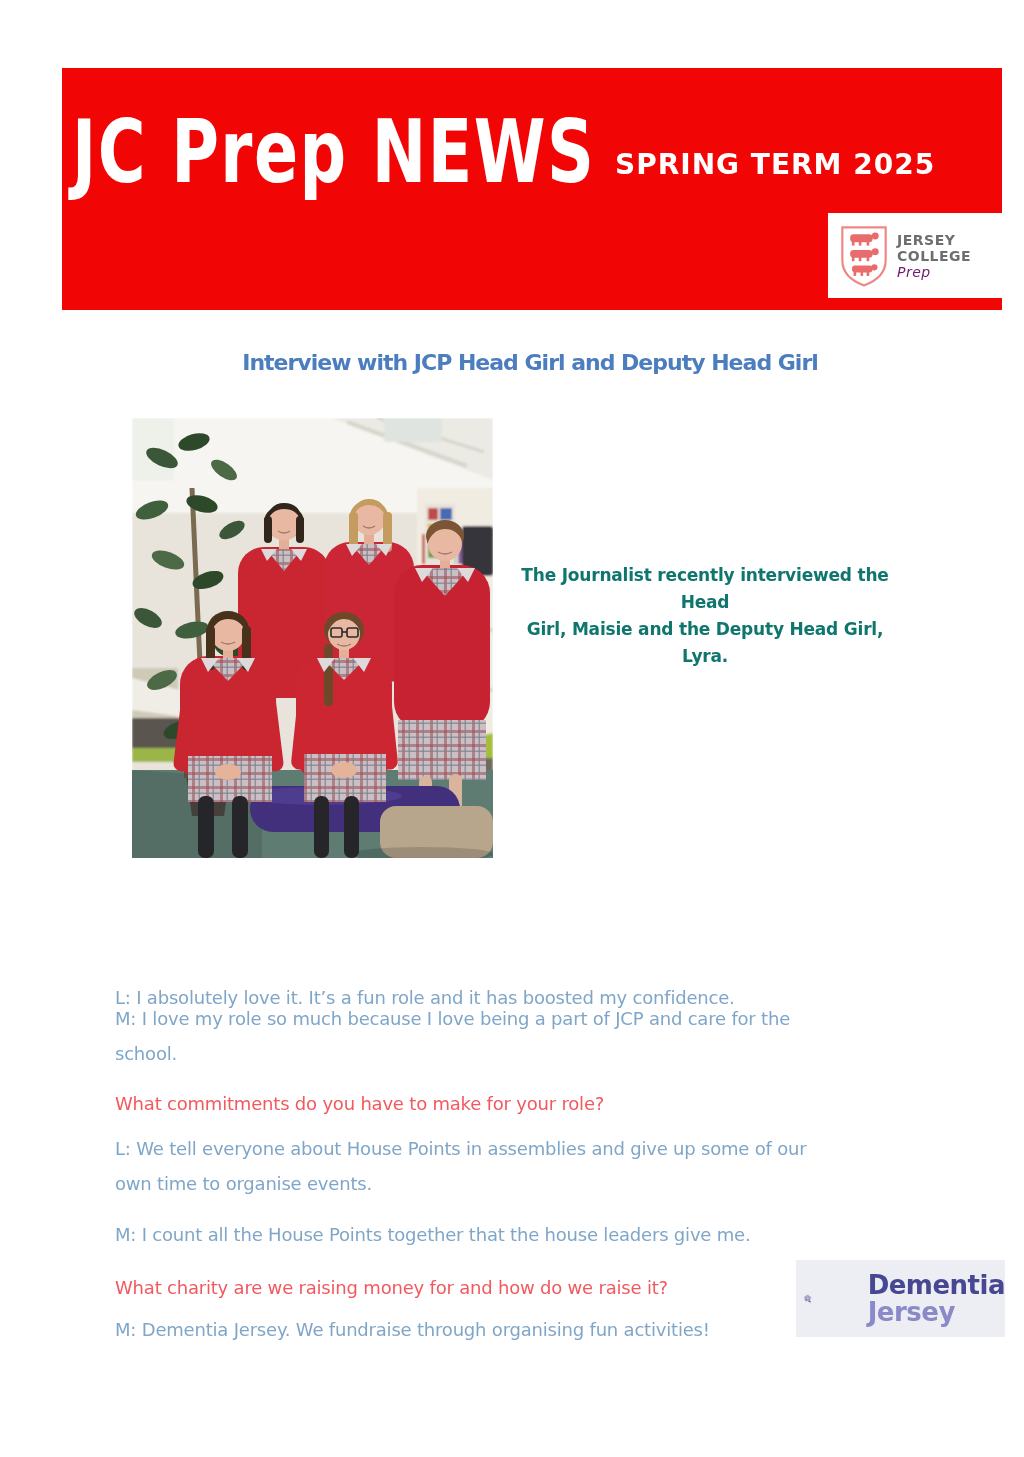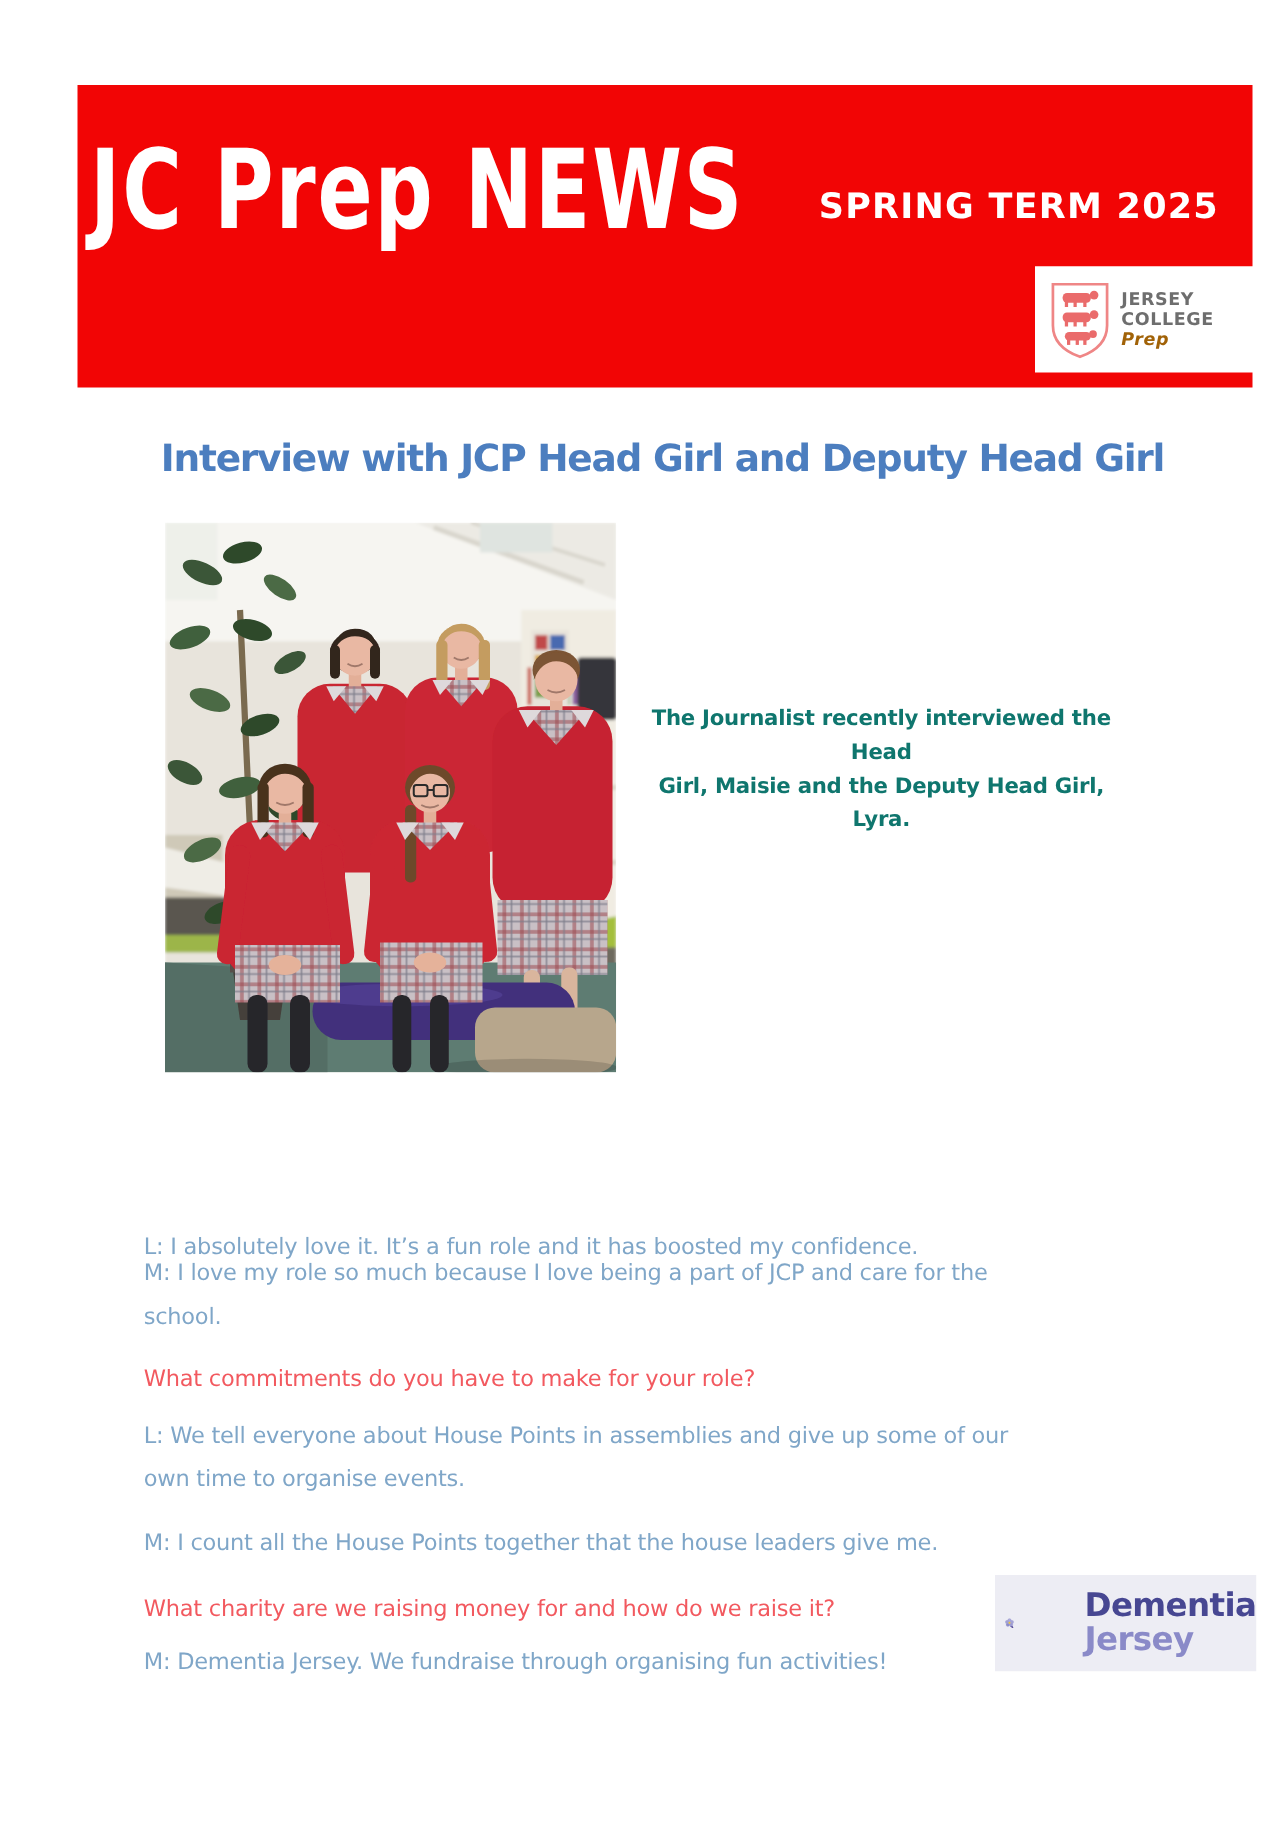--- a/index.html
+++ b/index.html
@@ -5,33 +5,33 @@
   * { margin:0; padding:0; box-sizing:border-box; }
   html,body { background:#ffffff; }
   body { width:1024px; height:1457px; font-family:"DejaVu Sans", sans-serif; position:relative; overflow:hidden; }
   .page { position:absolute; inset:0; background:#ffffff; }
 
   
   .banner { position:absolute; left:62px; top:68px; width:940px; height:242px; background:#F20505; }
   .banner-title { position:absolute; left:10px; top:32px; color:#ffffff; font-weight:bold;
                   font-size:88px; letter-spacing:2px; transform:scaleX(0.74); transform-origin:left top; white-space:nowrap; }
   .banner-term { position:absolute; left:553px; top:80px; color:#ffffff; font-weight:bold;
-                 font-size:28px; letter-spacing:1px; white-space:nowrap;margin-left:40px; }
+                 font-size:28px; letter-spacing:1px; white-space:nowrap; }
   .banner-tagline { position:absolute; left:38px; top:161px; color:#ffffff; font-weight:bold;
                     font-size:26px; letter-spacing:1px; white-space:nowrap; }
   .school-logo { position:absolute; left:766px; top:145px; width:177px; height:85px; background:#ffffff;
                  display:flex; align-items:center; gap:7px; padding:6px 4px 6px 10px; }
   .school-logo svg { flex:0 0 auto; }
   .school-logo-text { display:flex; flex-direction:column; line-height:16px; }
   .school-logo-text span { font-size:14px; color:#6e6e6e; letter-spacing:0.5px; font-weight:bold; }
-  .school-logo-text .prep { color:#a16207; font-style:italic; font-weight:bold; }
+  .school-logo-text .prep { color:#701a75; font-style:italic; font-weight:normal; }
 
   
   .article-title { position:absolute; left:0; top:350px; width:100%; text-align:center;
-                   font-size:30px; font-weight:bold; letter-spacing:-1px; color:#4C7EBF;padding-left:36px; }
+                   font-size:22px; font-weight:bold; letter-spacing:-1px; color:#4C7EBF;padding-left:36px; }
   .photo { position:absolute; left:132px; top:418px; width:361px; height:440px; overflow:hidden; }
   .photo svg { display:block; width:100%; height:100%; filter:blur(0.4px); }
   .caption { position:absolute; left:505px; top:562px; width:400px; text-align:center;
              font-weight:bold; color:#0f766e; font-size:17px; line-height:27px; letter-spacing:-0.2px; }
 
   
   .qa { position:absolute; left:115px; width:800px; font-size:18px; line-height:35px; letter-spacing:-0.2px; }
   .qa .ln { display:block; }
   .question { color:#F2595F; }
   .answer { color:#7FA6C8; }

